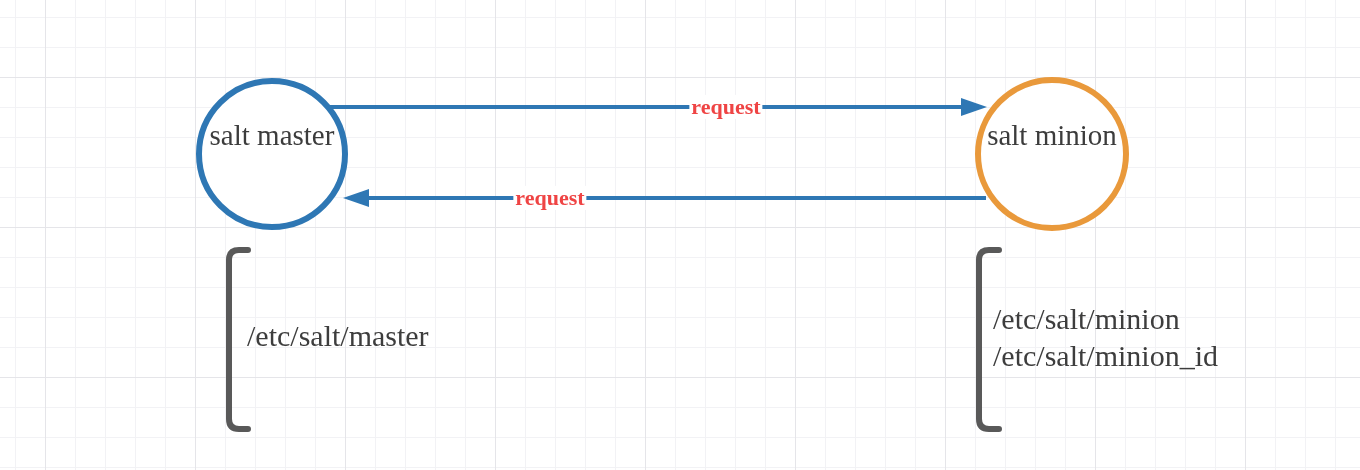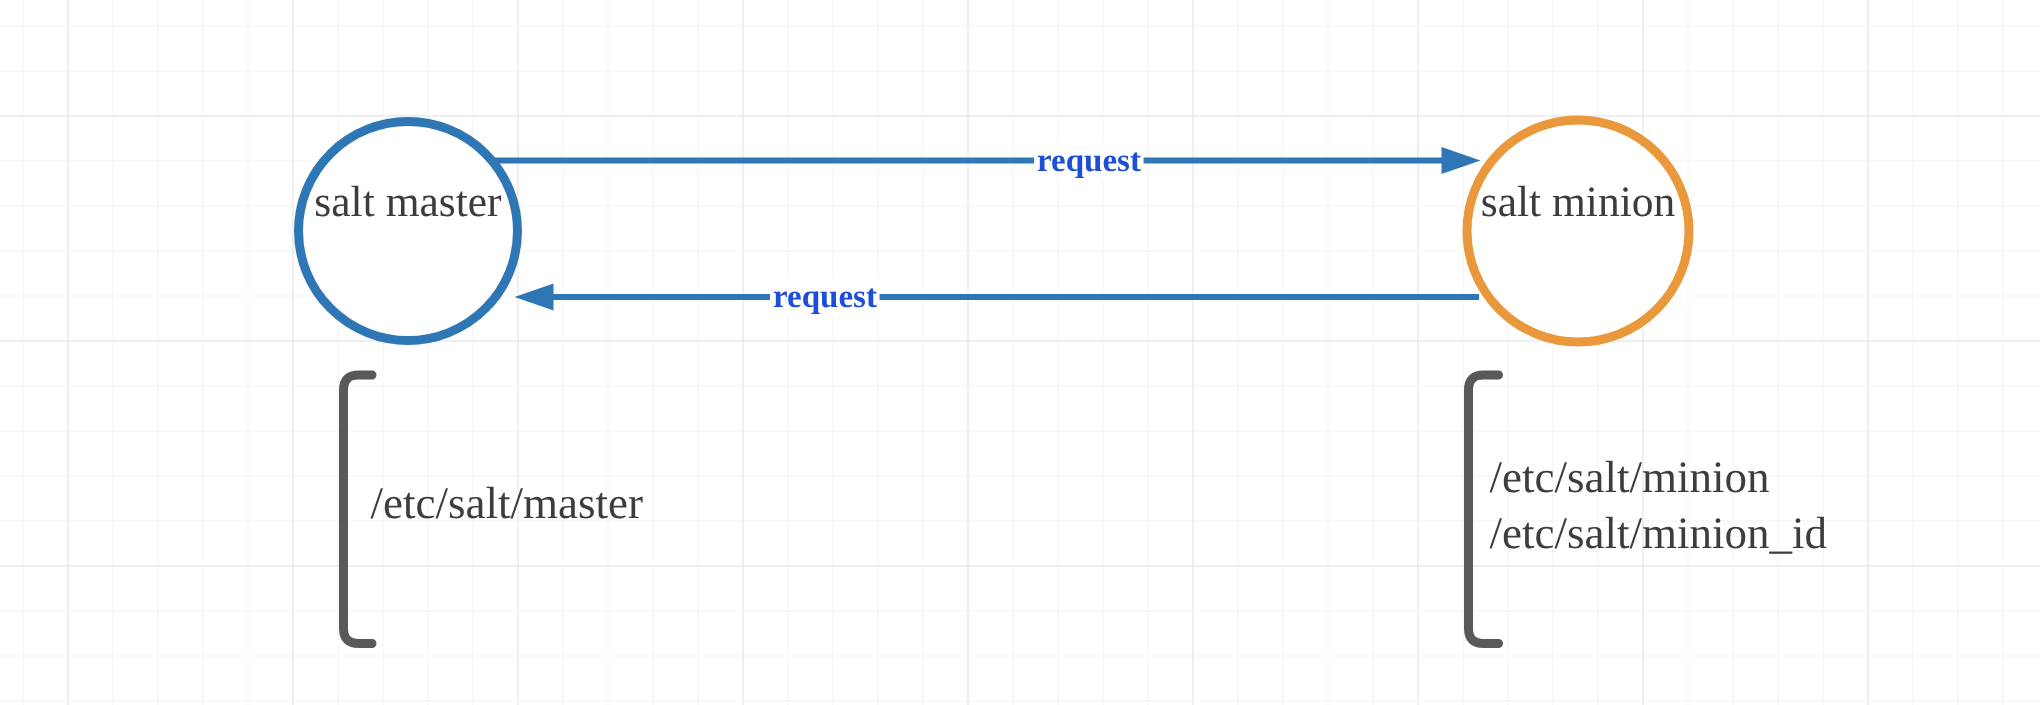--- a/index.html
+++ b/index.html
@@ -34,21 +34,21 @@
     line-height:37px;
     color:#3c3c3c;
     white-space:normal;
   }
 
   .edge-label {
     position:absolute;
     transform:translate(-50%,-50%);
     font-size:22px;
     font-weight:bold;
-    color:#1d4ed8;
+    color:#ef4444;
     background:#ffffff;
     padding:0 2px;
     line-height:1.1;
   }
 
   .center-label {
     position:absolute;
     font-size:29px;
     color:#ee8a7c;
     line-height:1.1;

